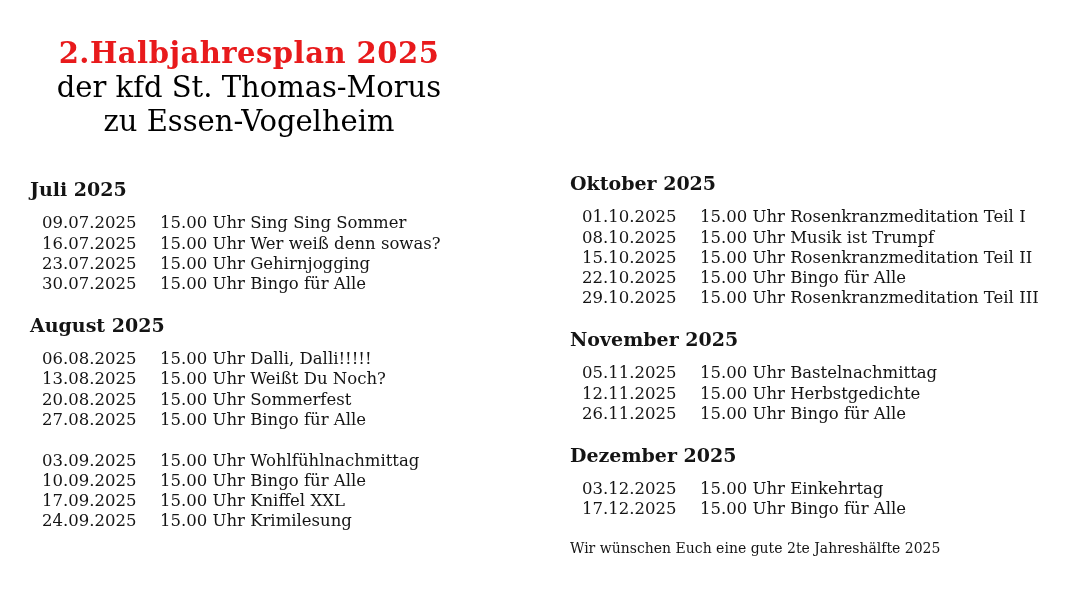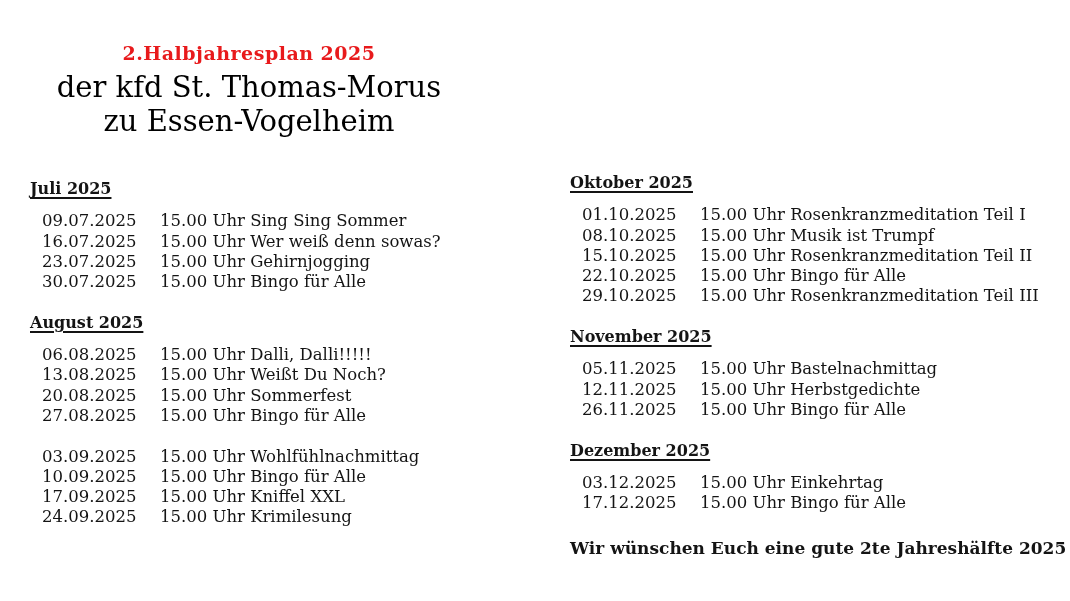--- a/index.html
+++ b/index.html
@@ -19,21 +19,21 @@
 
   
   .title-block {
     position: absolute;
     left: 0;
     top: 36px;
     width: 498px;
     text-align: center;
   }
   .main-title {
-    font-size: 19px;
+    font-size: 29px;
     font-weight: bold;
     line-height: 34px;
     letter-spacing: 0.5px;
   }
   .sub-title {
     font-size: 29px;
     font-weight: normal;
     line-height: 34px;
     color: #000000;
   }
@@ -43,44 +43,43 @@
     position: absolute;
     font-size: 16.5px;
     line-height: 20.3px;
   }
   .col-left  { left: 30px;  top: 179px; width: 510px; }
   .col-right { left: 570px; top: 173px; width: 495px; }
 
   .month { margin: 0 0 20.3px 0; }
   .month-header {
     margin: 0;
-    font-size: 16px;
+    font-size: 19px;
     font-weight: bold;
     line-height: 20.3px;
-    text-decoration: underline;
     text-decoration-thickness: 2px;
     text-underline-offset: 3px;
     display: inline-block;
   }
   .rows { margin: 12px; }
   .event-row { display: flex; }
   .event-date {
     flex: 0 0 118px;
     width: 118px;
   }
   .event-text { white-space: nowrap; }
 
   
   .closing {
     position: absolute;
     left: 570px;
     top: 538px;
     width: 500px;
-    font-size: 17px;
-    font-weight: bold;
+    font-size: 14px;
+    font-weight: normal;
     line-height: 20.3px;
     white-space: nowrap;
   }
 </style>
 </head>
 <body>
 
 <header class="title-block">
   <div class="main-title" style="color: rgb(232, 26, 28);">2.Halbjahresplan 2025</div>
   <div class="sub-title">der kfd St. Thomas-Morus</div>

